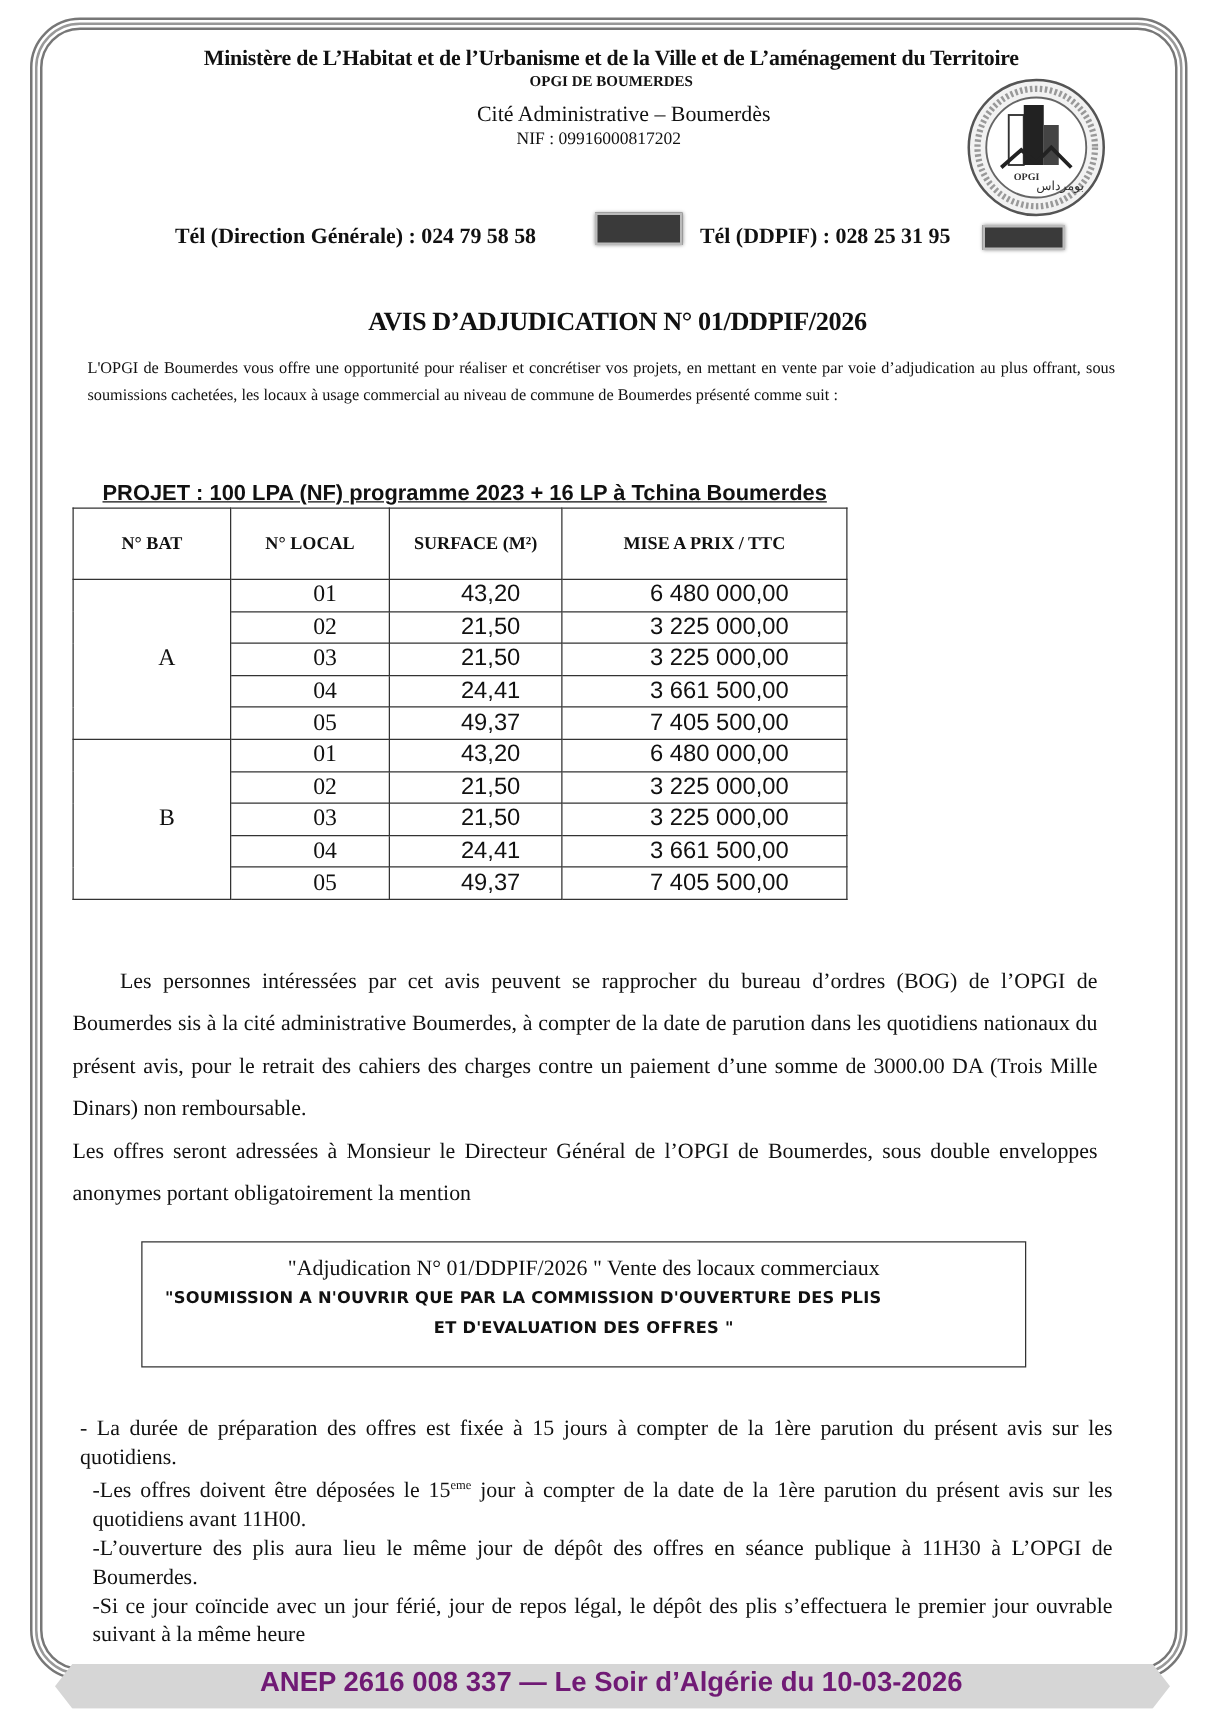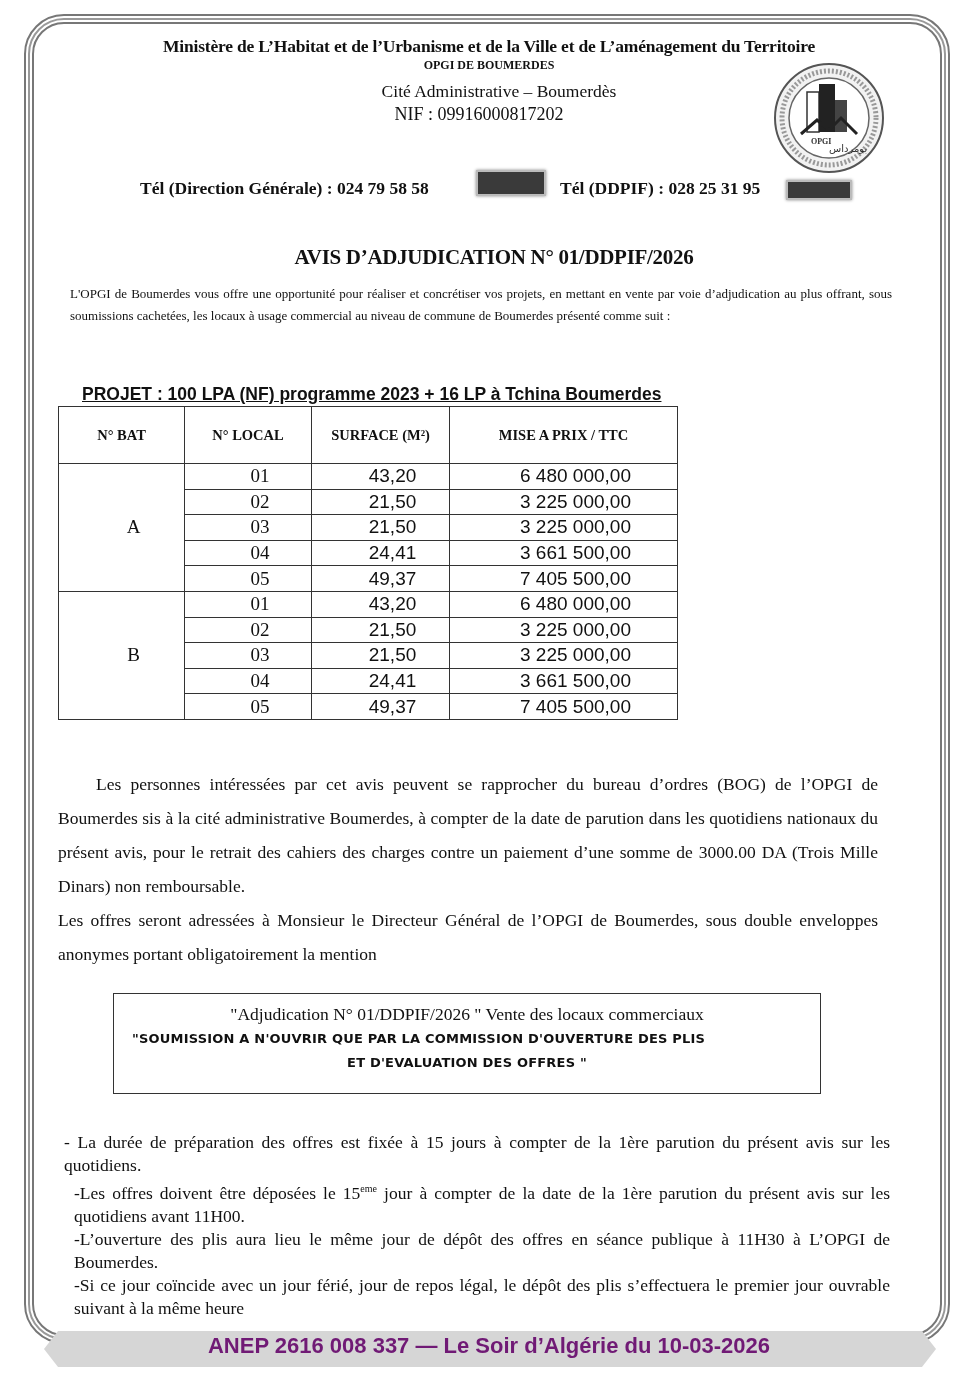--- a/index.html
+++ b/index.html
@@ -8,21 +8,21 @@
   
   .frame { position:absolute; left:24px; top:14px; width:926px; height:1330px; border:2px solid #777; border-radius:40px; box-sizing:border-box; }
   .frame.f2 { left:28px; top:18px; width:918px; height:1322px; border-radius:36px; border-color:#999; }
   .frame.f3 { left:32px; top:22px; width:910px; height:1314px; border-radius:32px; border-color:#777; }
 
   .abs { position:absolute; }
 
   .hdr-ministry { left:0; width:978px; top:36px; text-align:center; font-weight:bold; font-size:17.5px; letter-spacing:-0.2px; }
   .hdr-org { left:0; width:978px; top:58px; text-align:center; font-weight:bold; font-size:12px; }
   .hdr-addr { left:0; width:998px; top:81px; text-align:center; font-size:17.5px; }
-  .hdr-nif { left:0; width:958px; top:104px; text-align:center; font-size:18px; }
+  .hdr-nif { left:0; width:958px; top:104px; text-align:center; font-size:14px; }
 
   .logo { left:773px; top:62px; width:112px; height:112px; }
 
   .tel1 { left:140px; top:178px; font-weight:bold; font-size:17.5px; }
   .tel2 { left:560px; top:178px; font-weight:bold; font-size:17.5px; }
   .stamp { background:#3a3a3a; border:2px solid #bbb; box-shadow:0 0 3px #888; }
   .stamp1 { left:476px; top:170px; width:66px; height:22px; }
   .stamp2 { left:786px; top:180px; width:62px; height:16px; }
 
   .title { left:0; width:988px; top:245px; text-align:center; font-weight:bold; font-size:21px; letter-spacing:-0.3px; }

